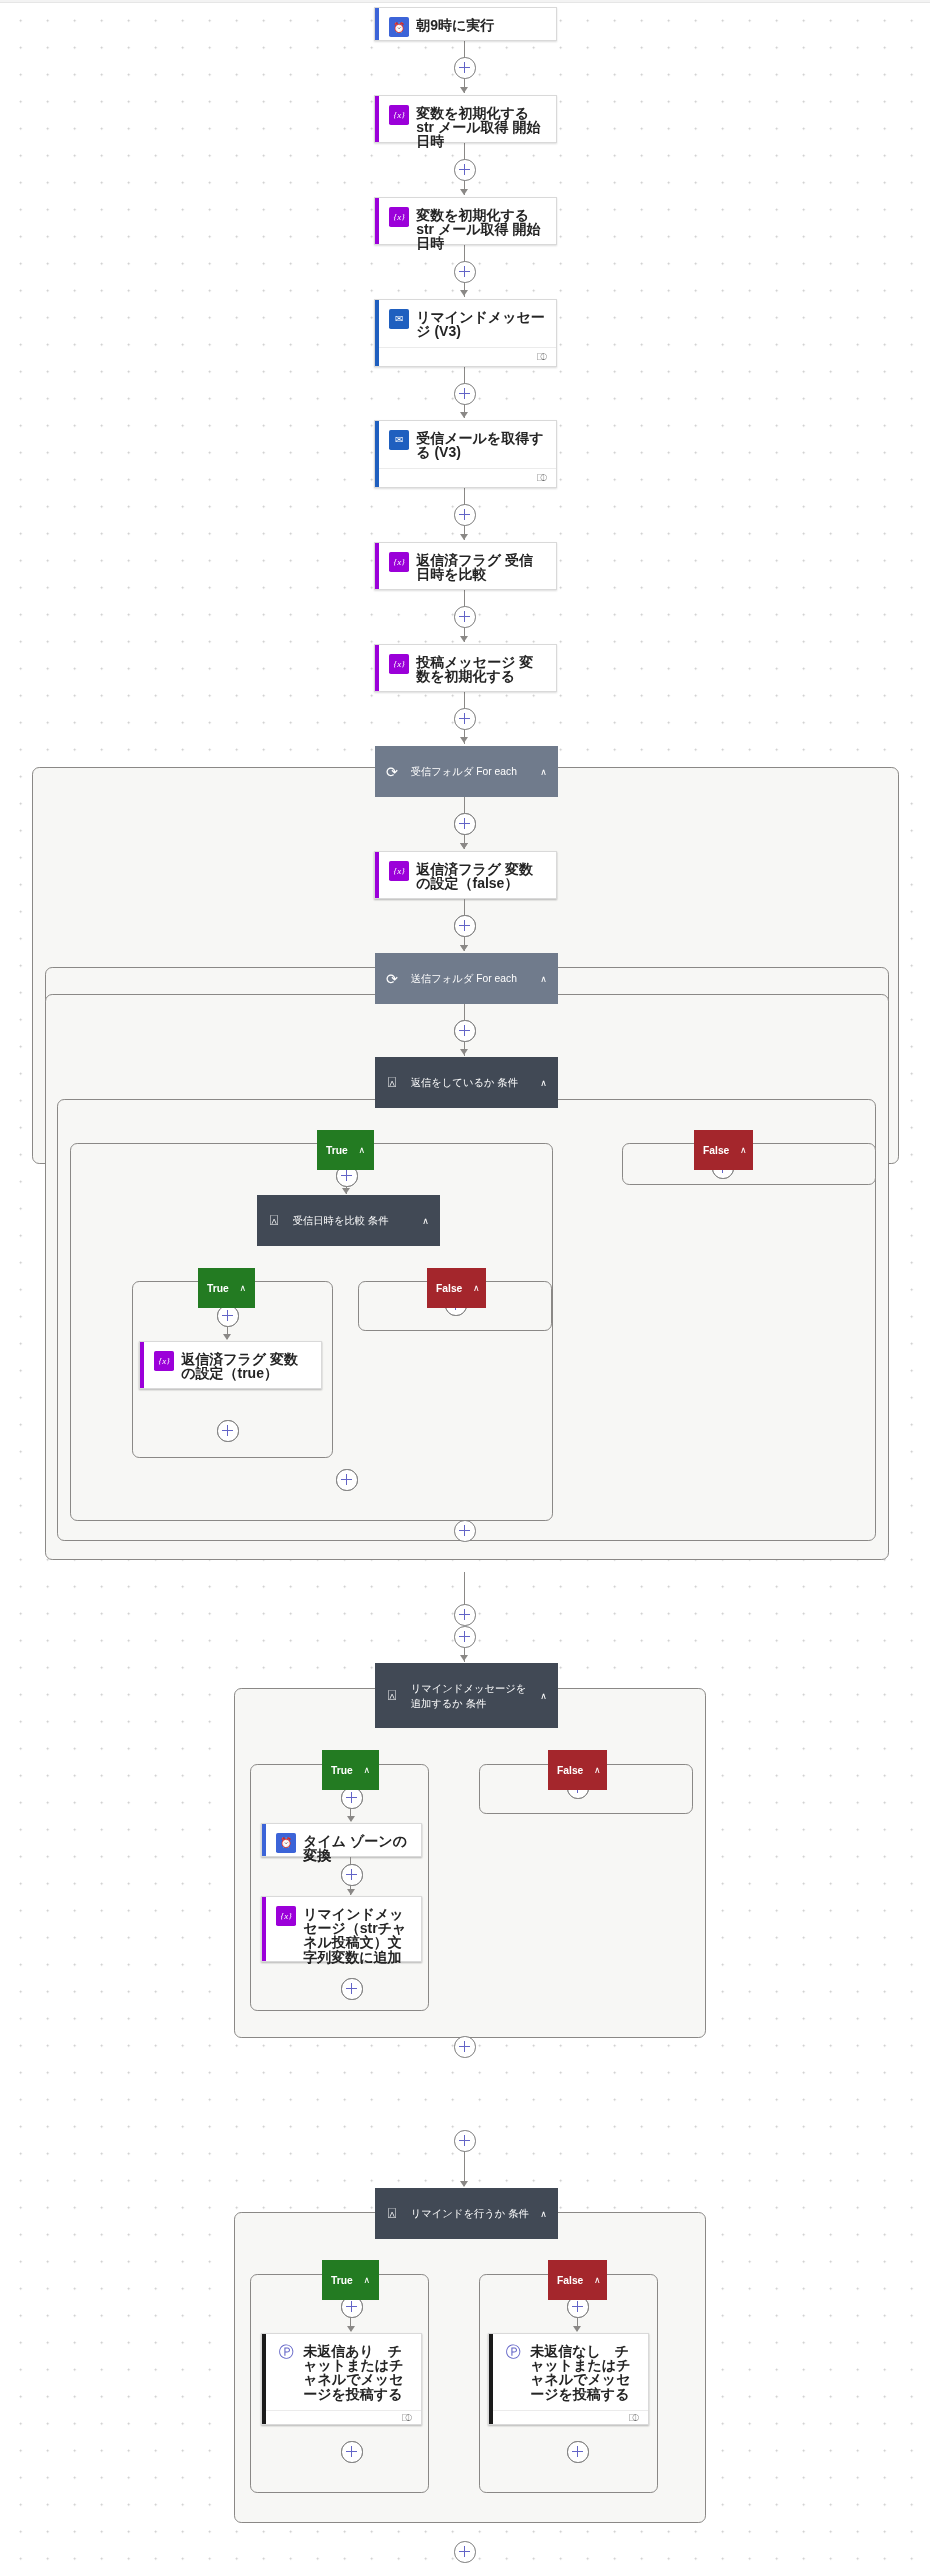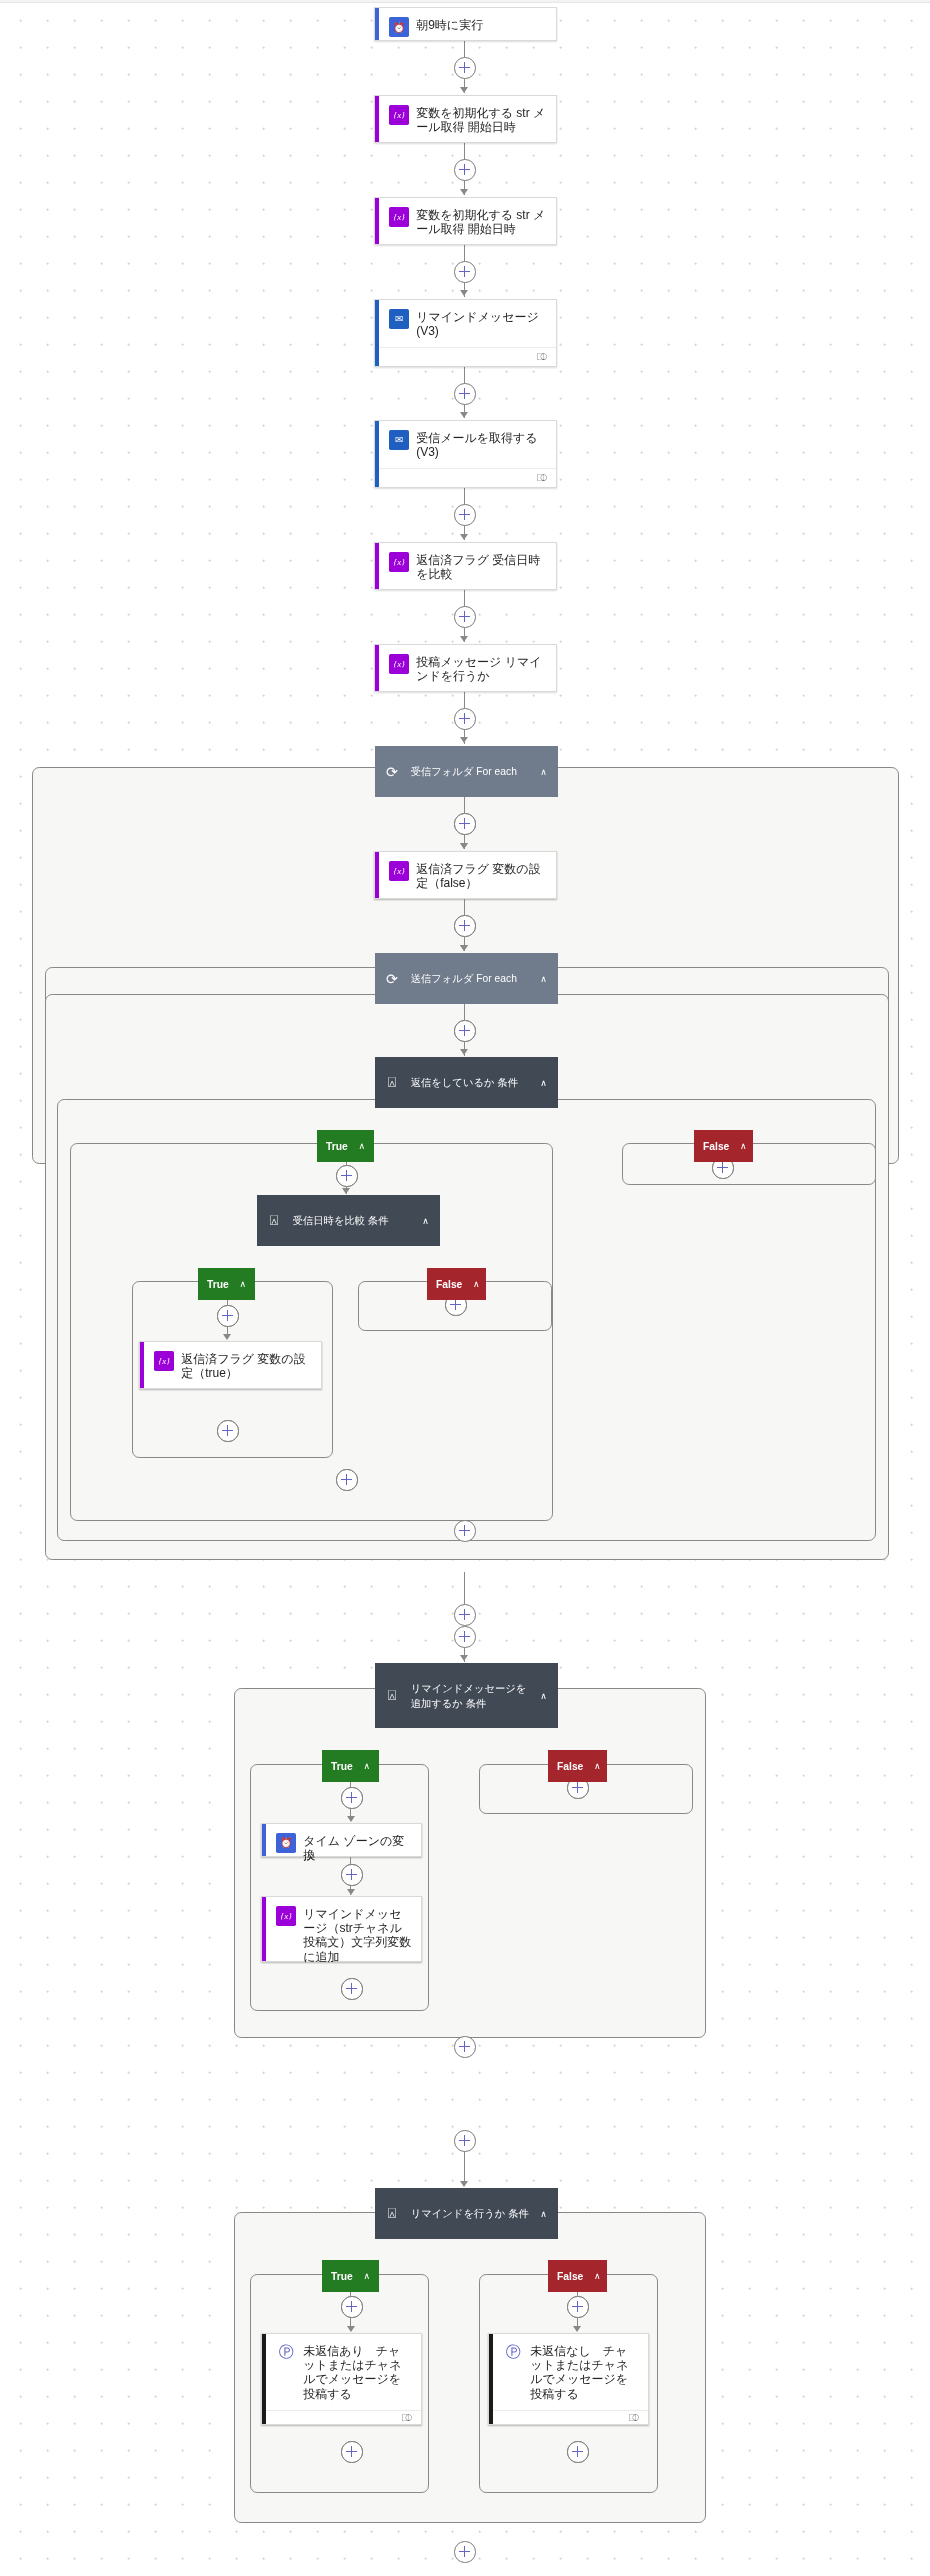--- a/index.html
+++ b/index.html
@@ -80,22 +80,22 @@
   }
   .card .accent {
     position:absolute; left:0; top:0; bottom:0; width:3.6px;
   }
   .card .body {
     display:flex; align-items:flex-start; gap:7.2px;
     padding:9px 9px 9px 14.3px;
     flex:1;
   }
   .card .title {
-    font-size:12px; line-height:14.3px; color:#242424;
-    letter-spacing:0; padding-top:0.9px;
+    font-size:14px; line-height:14.3px; color:#242424;
+    letter-spacing:0; padding-top:0.9px;font-weight:bold;
   }
   .card .foot {
     border-top:0.9px solid #ebebeb;
     height:19.7px;
     display:flex; align-items:center; justify-content:flex-end;
     padding-right:9px;
   }
   .icon-sq {
     width:19.7px; height:19.7px; flex:0 0 19.7px;
     border-radius:1.8px;
@@ -127,21 +127,21 @@
   }
   .control .chev {
     color:#ffffff; font-size:9px; flex:0 0 10.7px; text-align:center;
   }
   .c-foreach { background:#707b8c; }
   .c-cond { background:#414955; }
 
   
   .blabel {
     position:absolute;
-    height:32px;
+    height:40px;
     display:flex; align-items:center; gap:10.7px;
     padding:0 9px;
     color:#ffffff;
     font-size:10.3px; font-weight:bold;
     z-index:8;
   }
   .b-true { background:#237b22; }
   .b-false { background:#a4262c; }
   .blabel .chev { font-weight:normal; font-size:9px; }
 </style>
@@ -224,21 +224,21 @@
   </div>
 </div>
 <div class="vline" style="left:464px; top:590px; height:52px;"></div>
 <div class="plus" style="left:454px; top:606px;"></div>
 <div class="arrowhead" style="left:460px; top:636px;"></div>
 
 <div class="card" style="left:374px; top:644px; width:183px; height:48px;">
   <div class="accent" style="background:#9b00d9;"></div>
   <div class="body">
     <div class="icon-sq icon-var">{x}</div>
-    <div class="title">投稿メッセージ リマインドを行うか</div>
+    <div class="title">投稿メッセージ 変数を初期化する</div>
   </div>
 </div>
 <div class="vline" style="left:464px; top:692px; height:52px;"></div>
 <div class="plus" style="left:454px; top:708px;"></div>
 <div class="arrowhead" style="left:460px; top:737px;"></div>
 
 <div class="control c-foreach" style="left:375px; top:746px; width:183px; height:51px;">
   <div class="cicon">⟳</div>
   <div class="ctitle">受信フォルダ For each</div>
   <div class="chev">∧</div>

